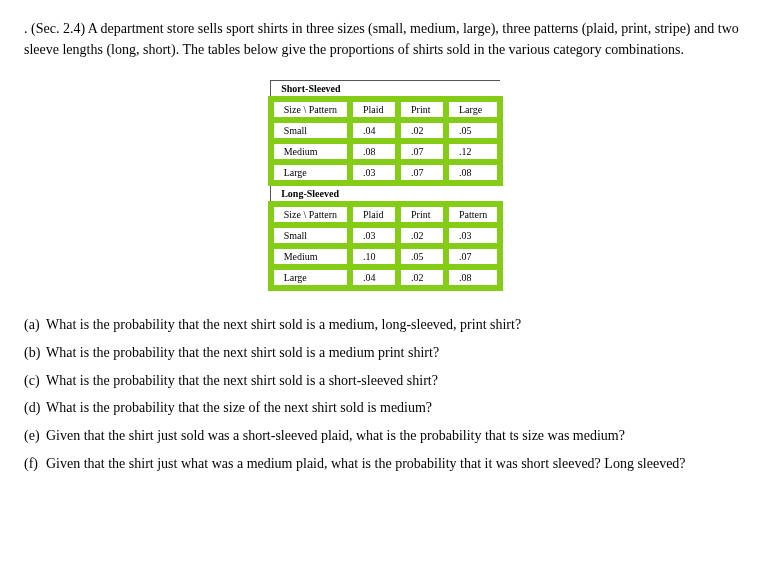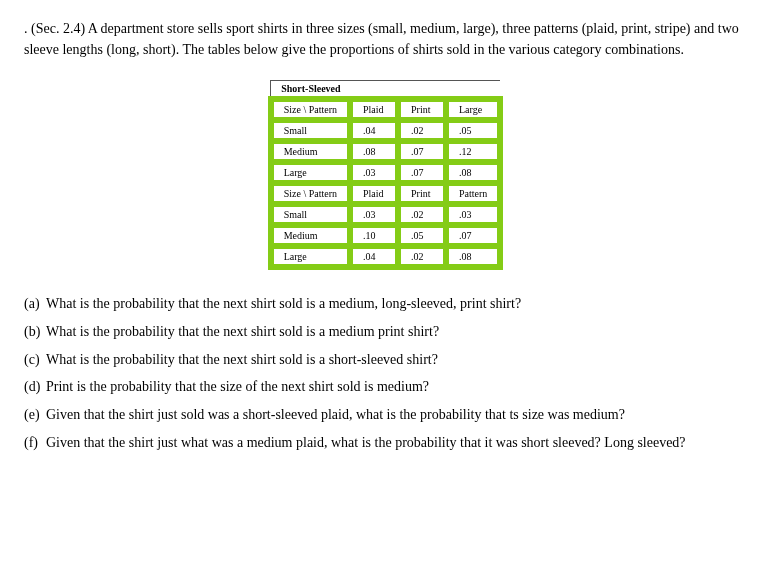--- a/index.html
+++ b/index.html
@@ -93,20 +93,23 @@
       <td class="num">.07</td>
       <td class="num">.12</td>
     </tr>
     <tr>
       <td>Large</td>
       <td class="num">.03</td>
       <td class="num">.07</td>
       <td class="num">.08</td>
     </tr>
 
+    <tr class="section-header">
+      <td colspan="4">Long-Sleeved</td>
+    </tr>
 
     <tr>
       <td>Size \ Pattern</td>
       <td class="num">Plaid</td>
       <td class="num">Print</td>
       <td class="num">Pattern</td>
     </tr>
 
     <tr>
       <td>Small</td>
@@ -139,21 +142,21 @@
     <div class="question-item">
       <span class="question-label">(b)</span>
       <span class="question-text">What is the probability that the next shirt sold is a medium print shirt?</span>
     </div>
     <div class="question-item">
       <span class="question-label">(c)</span>
       <span class="question-text">What is the probability that the next shirt sold is a short-sleeved shirt?</span>
     </div>
     <div class="question-item">
       <span class="question-label">(d)</span>
-      <span class="question-text">Print is the probability that the size of the next shirt sold is medium?</span>
+      <span class="question-text">What is the probability that the size of the next shirt sold is medium?</span>
     </div>
     <div class="question-item">
       <span class="question-label">(e)</span>
       <span class="question-text">Given that the shirt just sold was a short-sleeved plaid, what is the probability that ts size was medium?</span>
     </div>
     <div class="question-item">
       <span class="question-label">(f)</span>
       <span class="question-text">Given that the shirt just what was a medium plaid, what is the probability that it was short sleeved? Long sleeved?</span>
     </div>
   </div>

